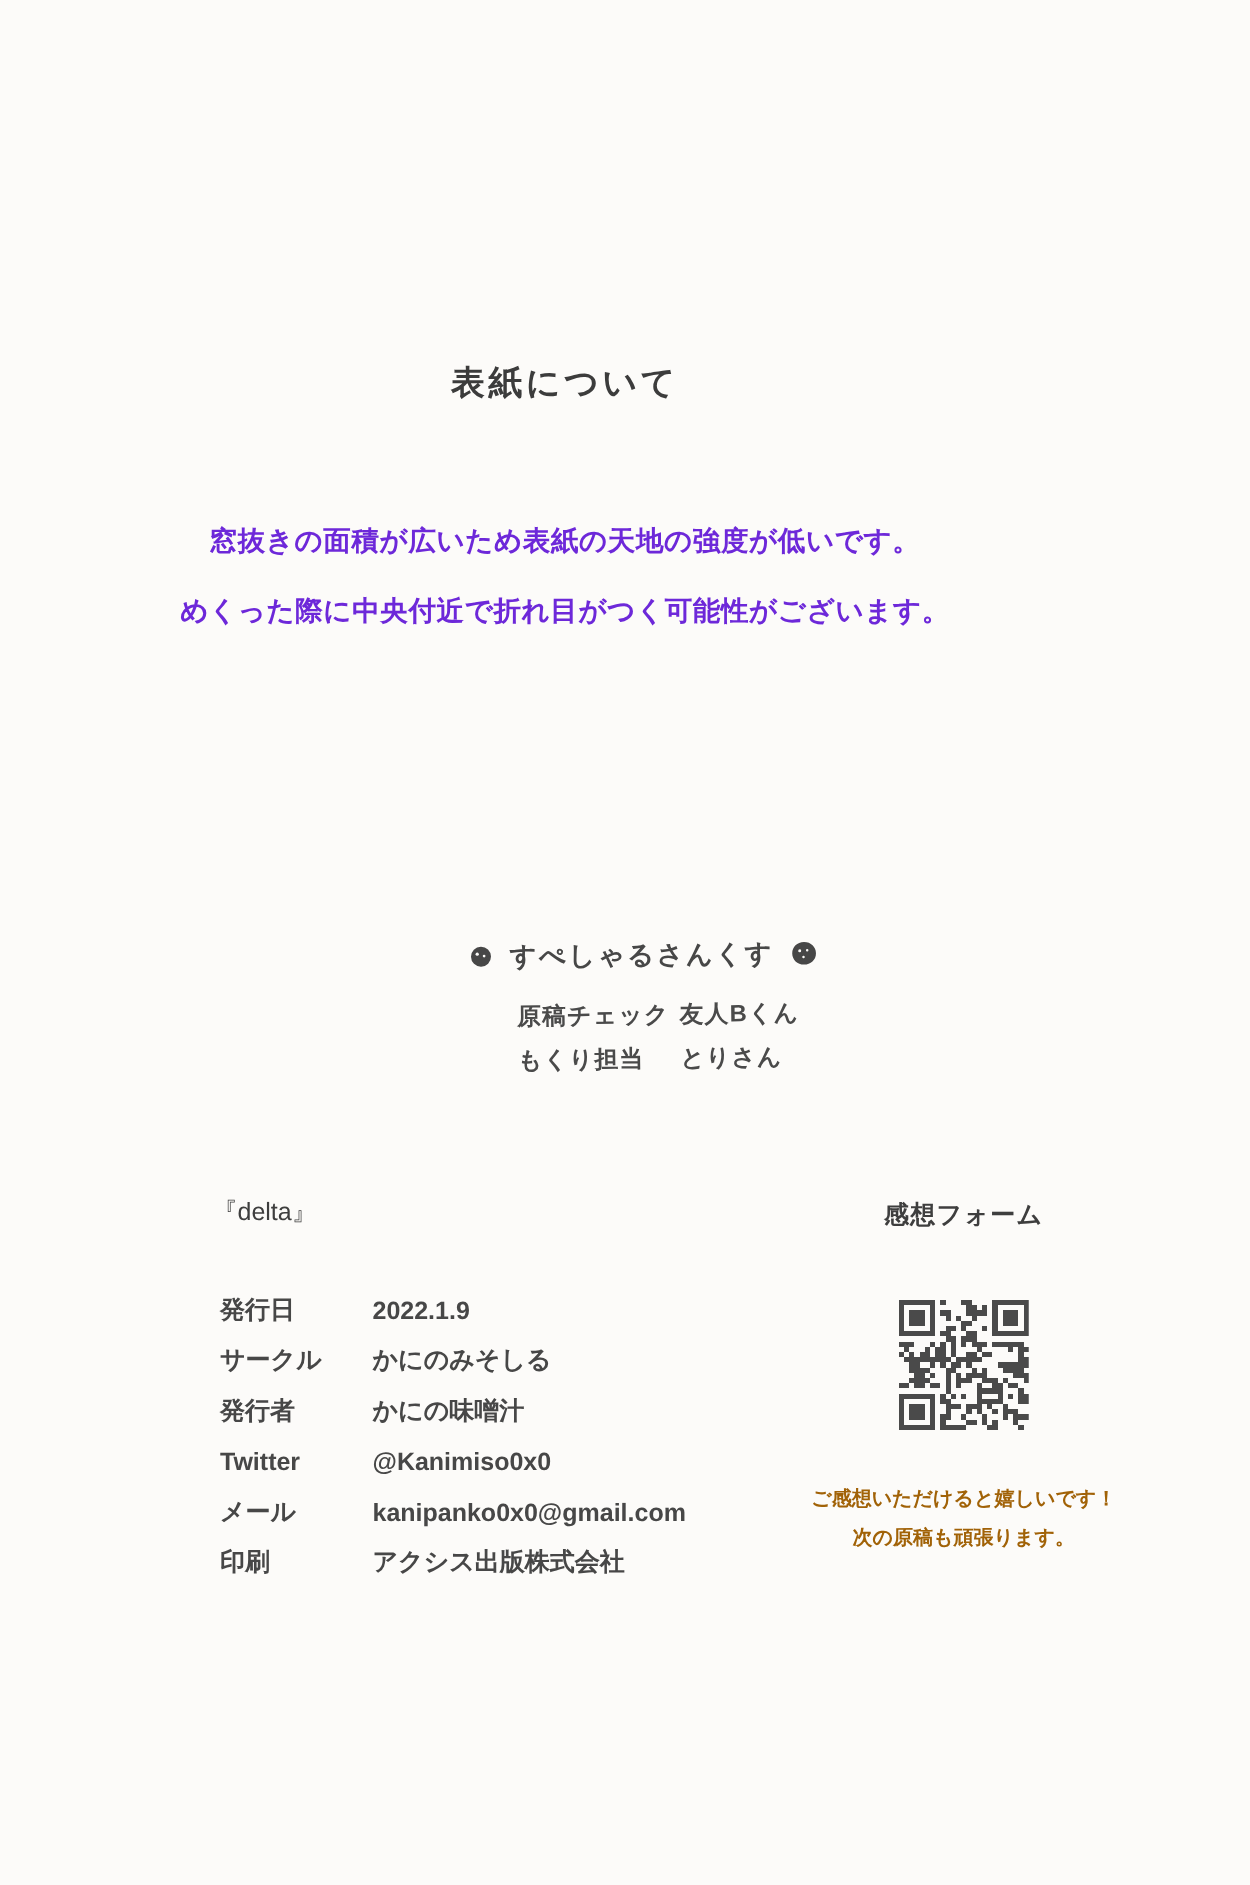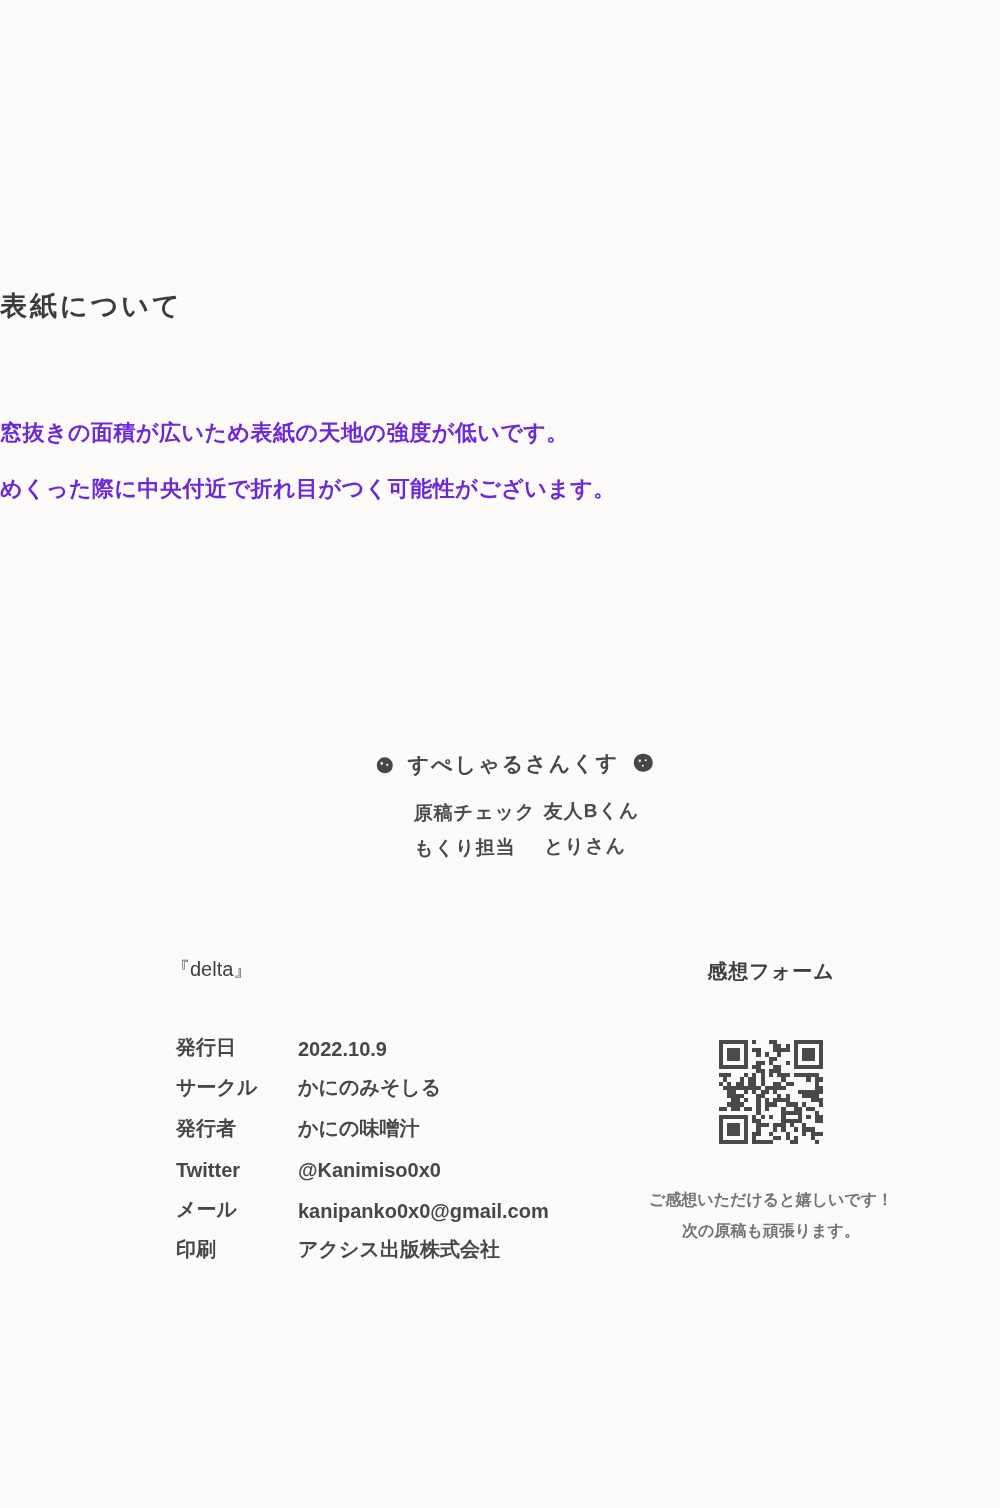--- a/index.html
+++ b/index.html
@@ -9,20 +9,21 @@
     height:1508px;
     margin:0 auto;
     background:#fcfbf9;
     font-family:"Liberation Sans","DejaVu Sans",sans-serif;
     color:#424242;
     overflow:hidden;
   }
   .center-line{
     position:absolute;
     left:0; width:904px;
+    text-align:center;
     white-space:nowrap;
   }
   .page-title{
     top:288px;
     font-size:27px;
     font-weight:700;
     letter-spacing:3px;
     color:#3c3c3c;
   }
   .notice{
@@ -117,21 +118,21 @@
   .qr-box{
     margin:55px auto 0 auto;
     width:104px;
     height:104px;
   }
   .qr-box svg{width:104px;height:104px;display:block;}
   .fb-msg{
     margin:0;
     font-size:16px;
     font-weight:600;
-    color:#737373;
+    color:#a16207;
     white-space:nowrap;
     line-height:31px;
   }
   .fb-msg-wrap{margin-top:40px;}
 </style>
 </head>
 <body>
 
 <div class="page">
 
@@ -160,21 +161,21 @@
     <span class="hw">友人Bくん</span>
     <span class="hw">もくり担当</span>
     <span class="hw">とりさん</span>
   </div>
 
   <div class="book-title">『delta』</div>
 
   <div class="colophon">
     <div class="colophon-row">
       <span class="lbl">発行日</span>
-      <span class="val">2022.10.9</span>
+      <span class="val">2022.1.9</span>
     </div>
     <div class="colophon-row">
       <span class="lbl">サークル</span>
       <span class="val">かにのみそしる</span>
     </div>
     <div class="colophon-row">
       <span class="lbl">発行者</span>
       <span class="val">かにの味噌汁</span>
     </div>
     <div class="colophon-row">

